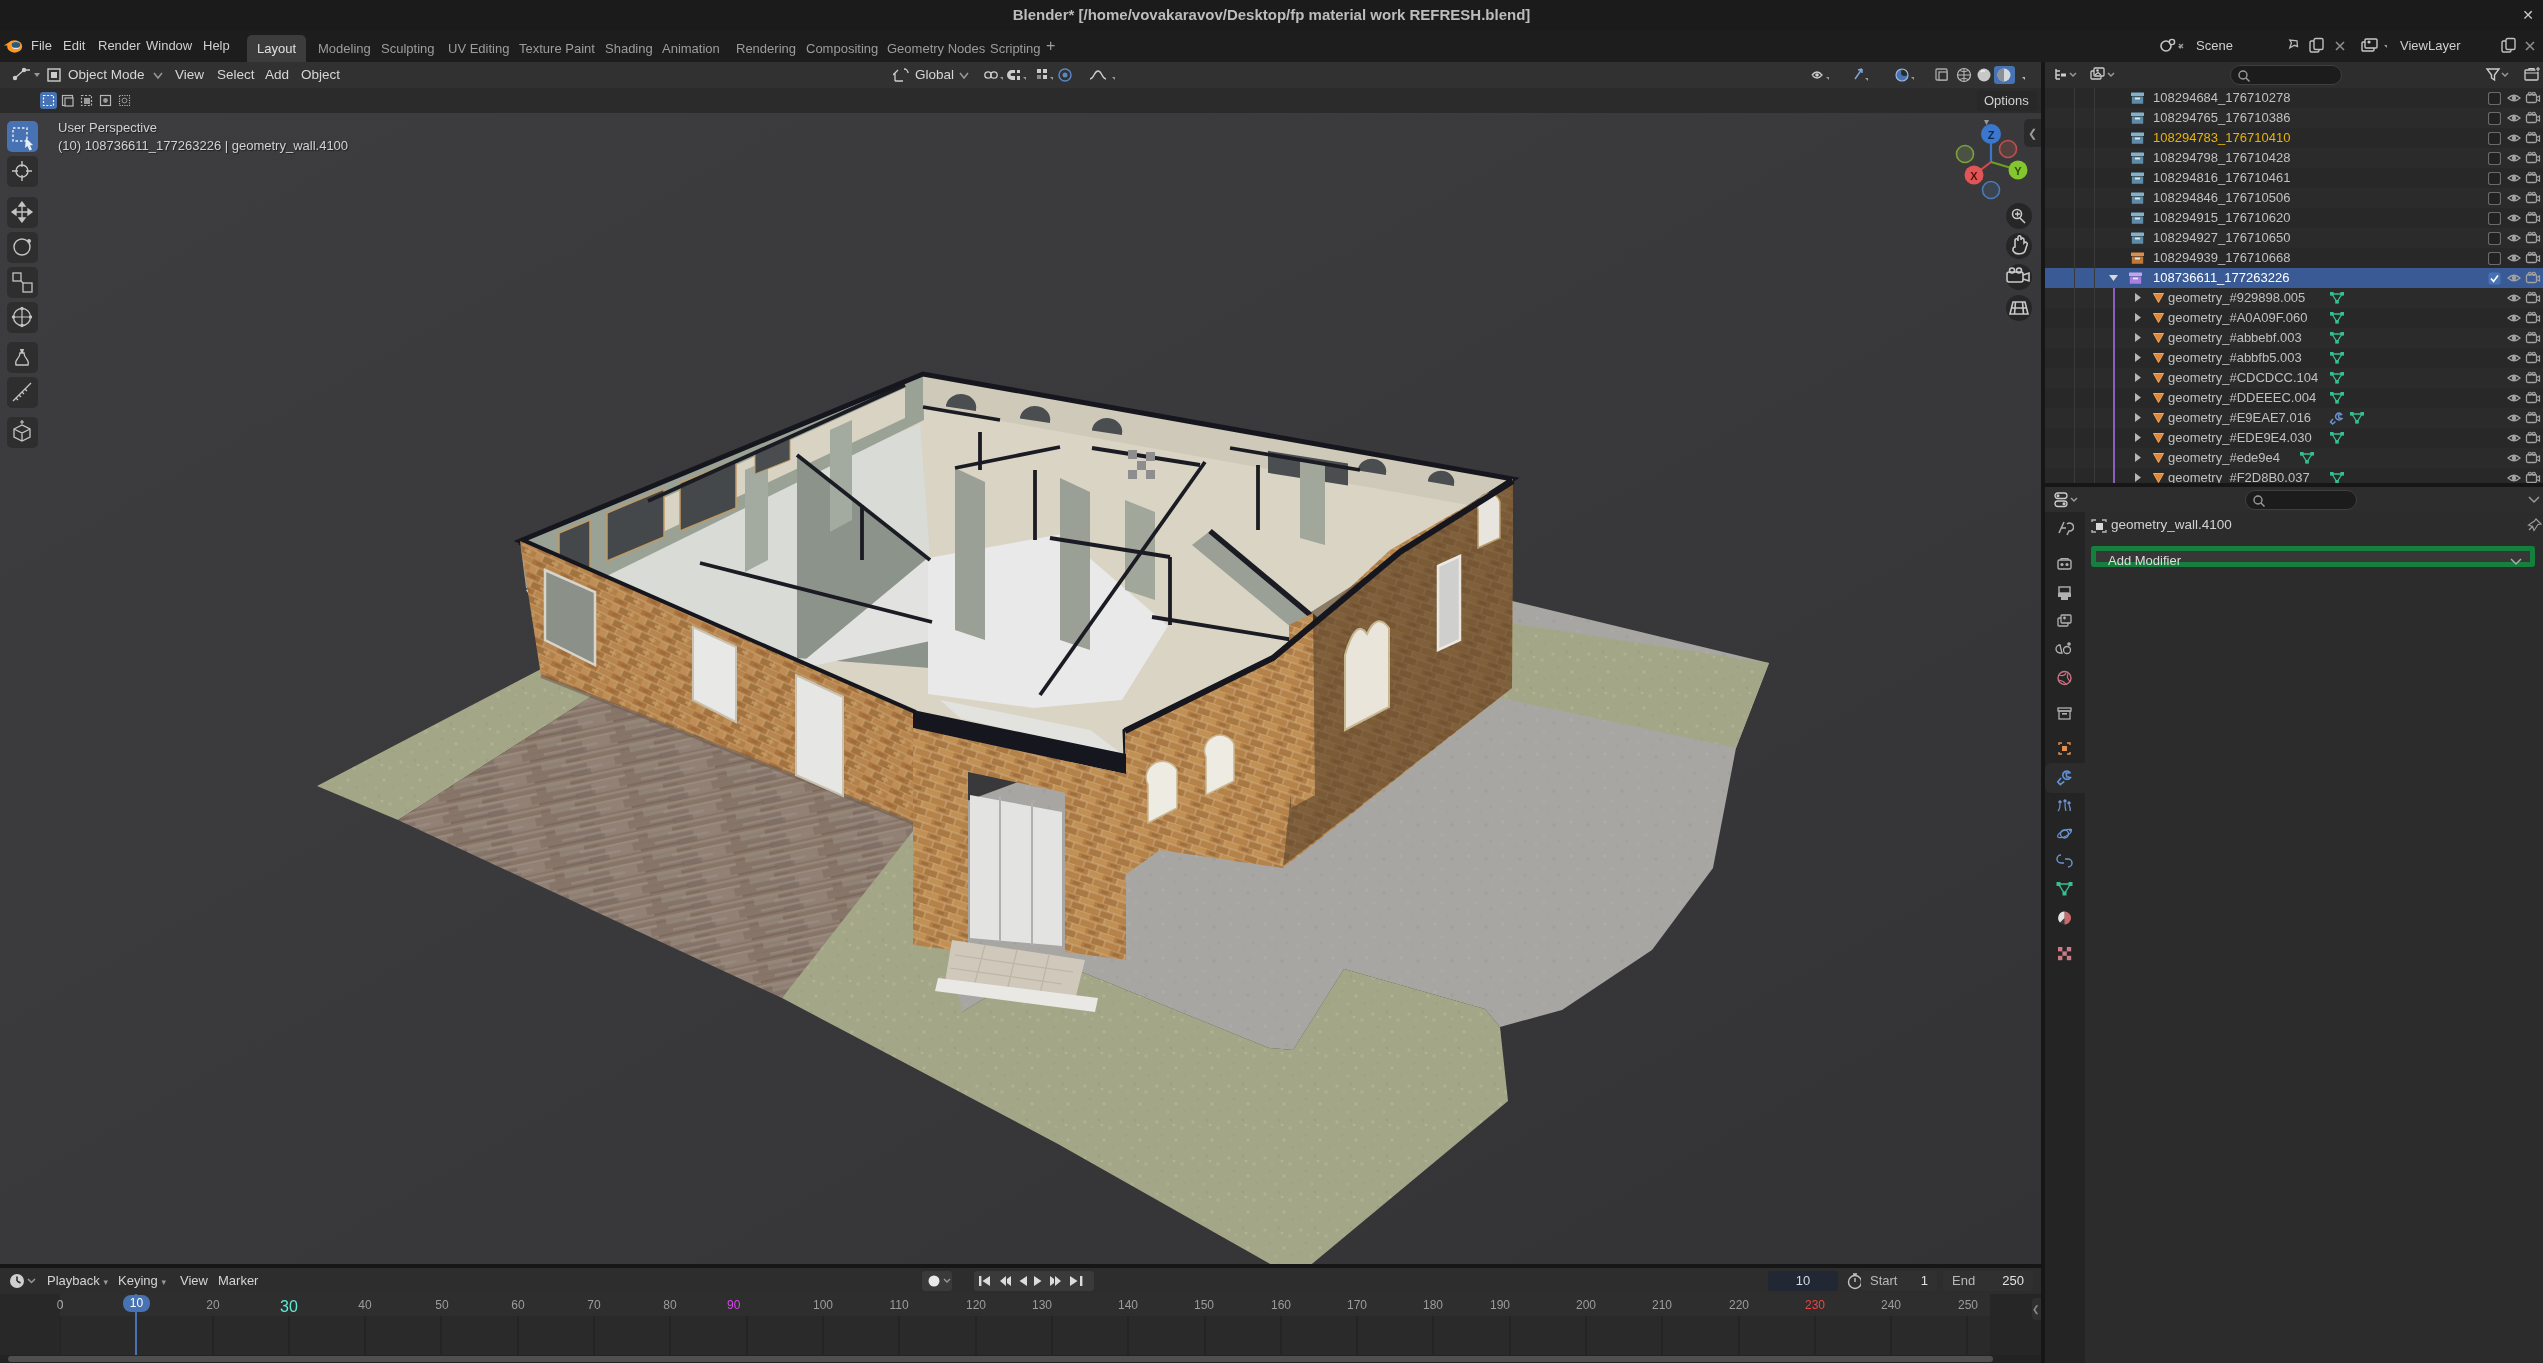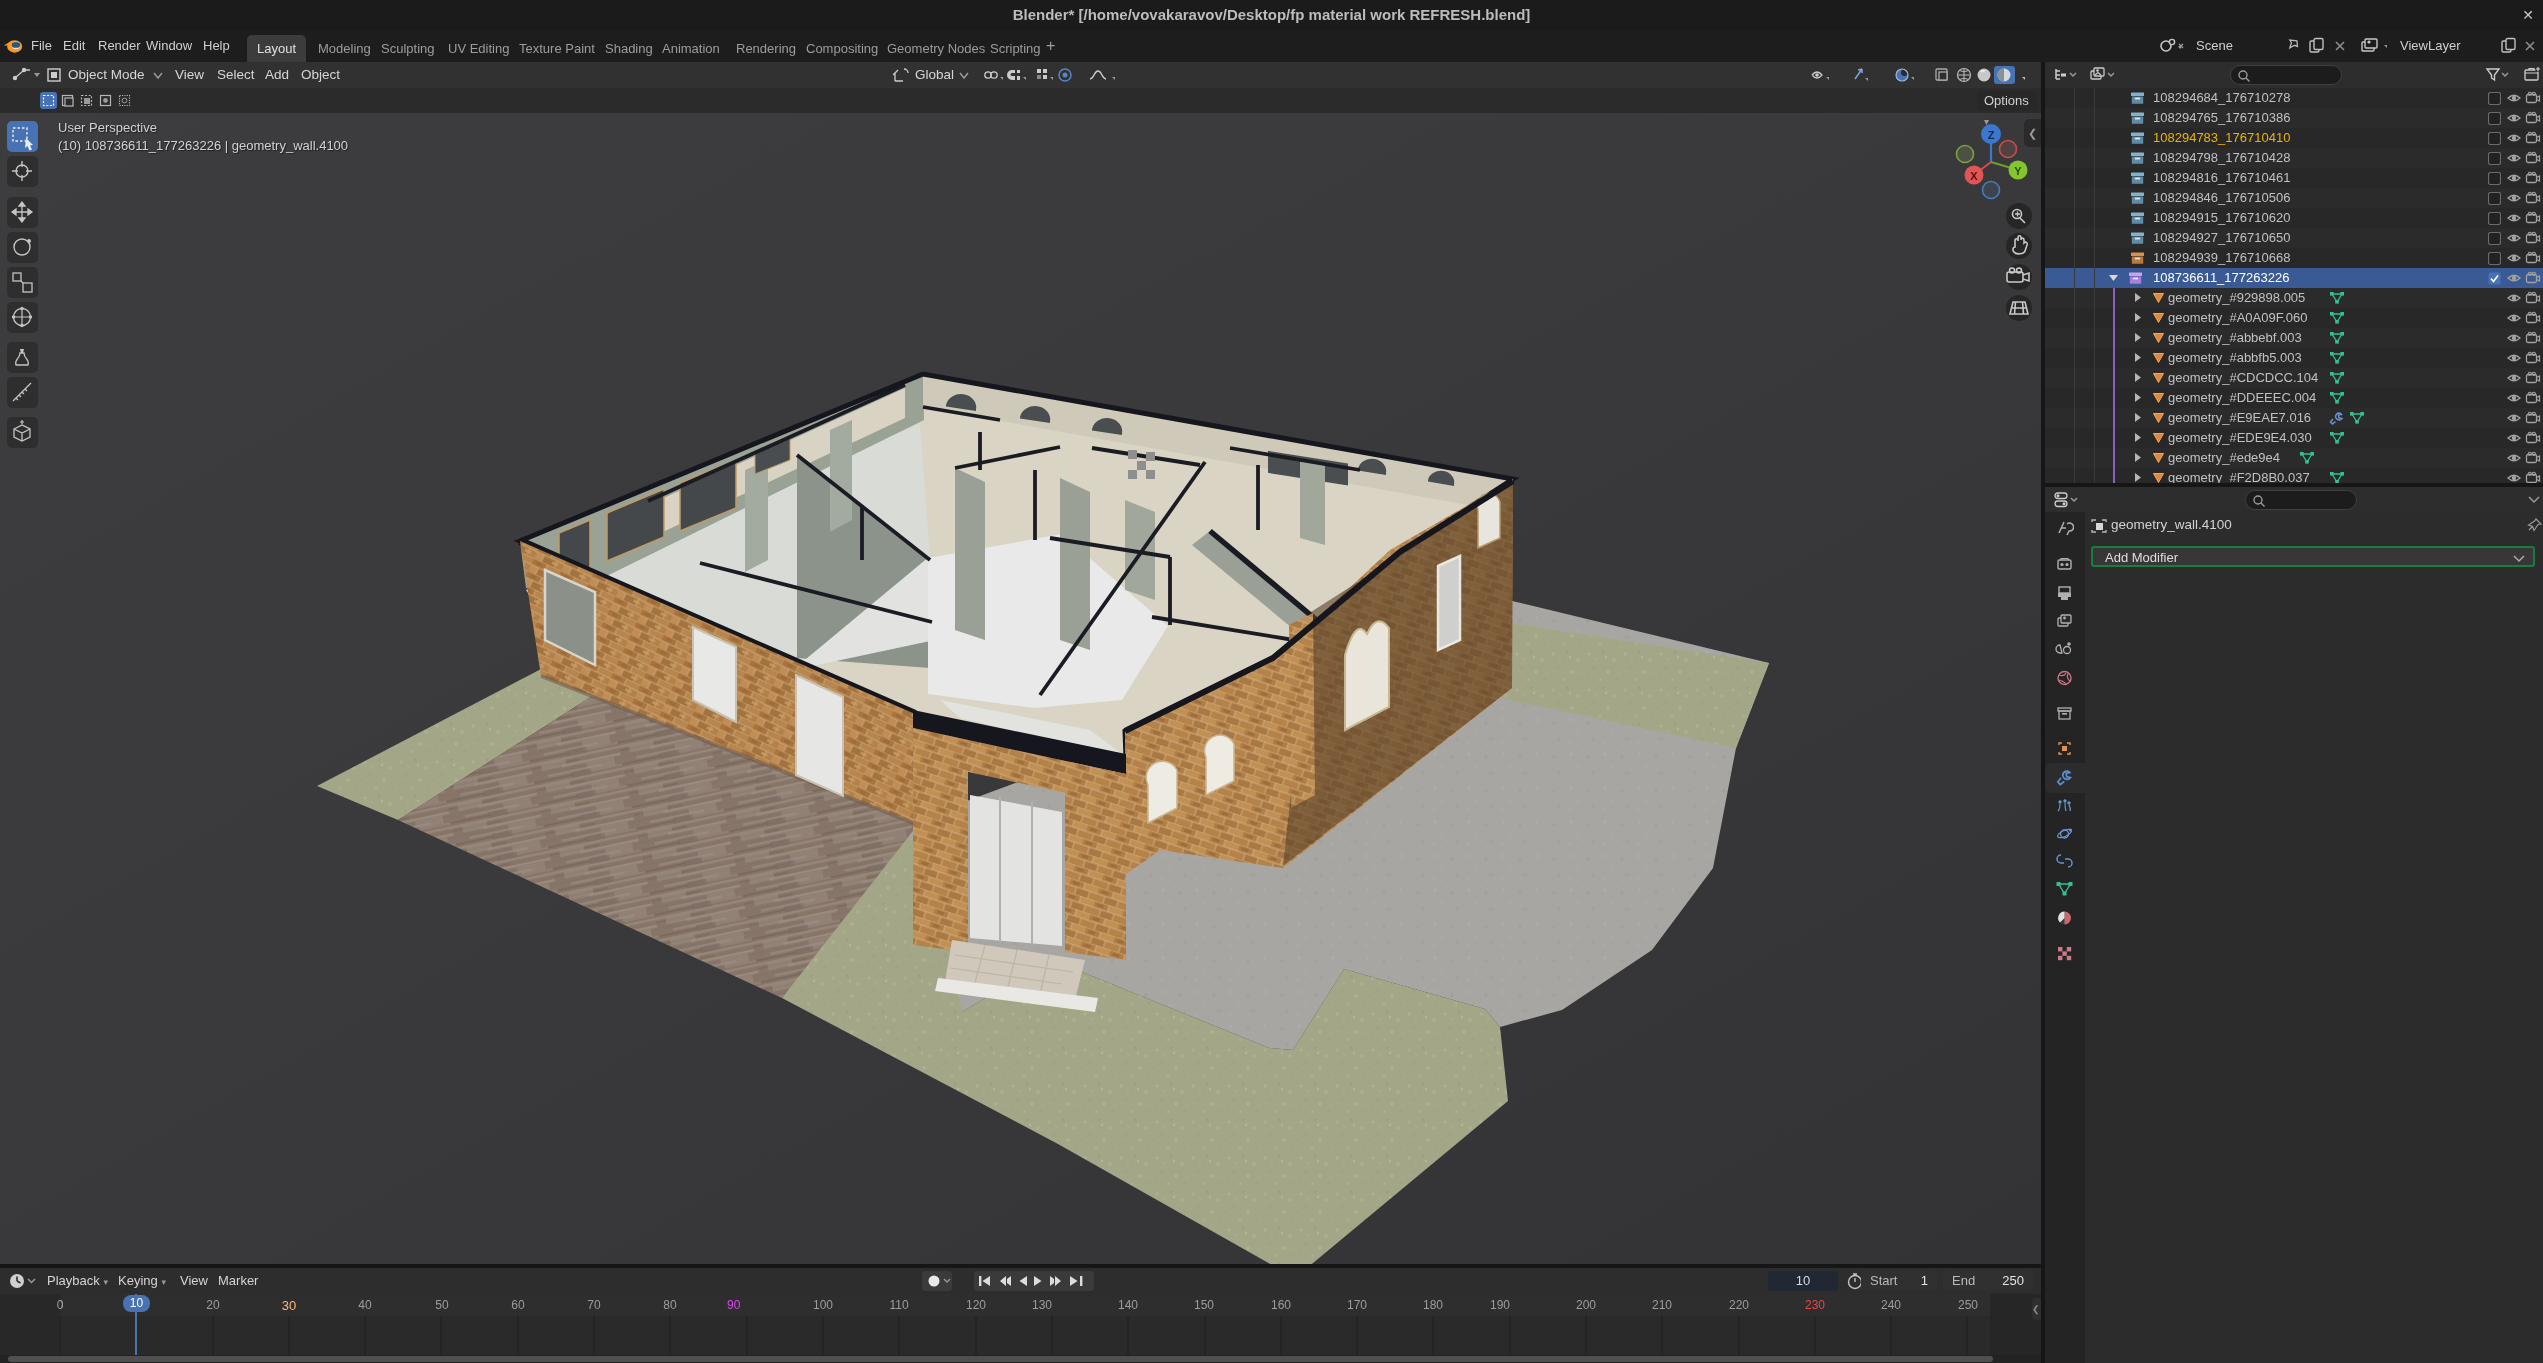--- a/index.html
+++ b/index.html
@@ -1053,21 +1053,21 @@
       </div>
 
   <svg class="abs" style="left:44px;top:30px" width="22" height="18" viewBox="0 0 22 18">
     <path d="M3 5 v-2 h4 M13 3 h4 v2 M17 13 v2 h-4 M7 15 H3 v-2" stroke="#b5b5b5" stroke-width="1.4" fill="none"></path>
     <rect x="7" y="6" width="7" height="7" fill="#d8d8d8"></rect>
   </svg>
   <div class="abs" style="left:66px;top:30px;color:#d2d2d2;font-size:13.5px">geometry_wall.4100</div>
   <svg class="abs" style="left:482px;top:30px" width="16" height="16" viewBox="0 0 16 16">
     <path d="M9 2 l5 5 l-3 .5 l-4 6 l-1.5 -4 L2 13 l3.5 -3.5 l-4 -1.5 l6 -4 z" fill="none" stroke="#9a9a9a" stroke-width="1.2"></path>
   </svg>
-  <div class="abs" style="left:46px;top:59px;width:444px;height:21px;background:#373737;border:2px solid #15803d;border-radius:3px;color:#dedede;font-size:13px;line-height:19px">
+  <div class="abs" style="left:46px;top:59px;width:444px;height:21px;background:#373737;border:5px solid #15803d;border-radius:3px;color:#dedede;font-size:13px;line-height:19px">
     <span style="margin-left:12px">Add Modifier</span>
     <svg class="abs" style="right:8px;top:7px" width="12" height="8">
           <path d="M1 1 l5 5 l5 -5" stroke="#aaa" stroke-width="1.5" fill="none"></path>
         </svg>
   </div>
 </div>
 
 <div class="abs" style="left:0;top:1264px;width:2041px;height:4px;background:#161616"></div>
 <div id="timeline" class="abs" style="left:0;top:1268px;width:2041px;height:95px;background:#2b2b2b;overflow:hidden">
   <div class="abs" style="left:0;top:0;width:2041px;height:26px;background:#2d2d2d"></div>
@@ -1097,21 +1097,21 @@
   <div class="abs" style="left:1768px;top:3px;width:70px;height:20px;background:#222734;border-radius:3px;color:#d6dae2;font-size:13px;line-height:20px;text-align:center">10</div>
   <svg class="abs" style="left:1846px;top:4px" width="18" height="18" viewBox="0 0 18 18">
     <circle cx="9" cy="10" r="6.5" fill="none" stroke="#c4c4c4" stroke-width="1.4"></circle>
     <path d="M9 10 L9 6 M7 2 h4 M9 2 v2" stroke="#c4c4c4" stroke-width="1.4"></path>
   </svg>
   <div class="abs" style="left:1861px;top:3px;width:76px;height:20px;background:#303030;border-radius:3px;color:#b9b9b9;font-size:13px;line-height:20px"><span style="margin-left:9px">Start</span><span style="position:absolute;right:9px;color:#e2e2e2">1</span></div>
   <div class="abs" style="left:1943px;top:3px;width:90px;height:20px;background:#303030;border-radius:3px;color:#b9b9b9;font-size:13px;line-height:20px"><span style="margin-left:9px">End</span><span style="position:absolute;right:9px;color:#e2e2e2">250</span></div>
   <div id="ruler" class="abs" style="left:0;top:26px;width:2041px;height:22px;background:#2e2e2e">
         <span class="abs" style="left:40px;top:4px;width:40px;text-align:center;color:#9c9c9c;font-size:12px">0</span>
         <span class="abs" style="left:193px;top:4px;width:40px;text-align:center;color:#9c9c9c;font-size:12px">20</span>
-        <span class="abs" style="left:269px;top:4px;width:40px;text-align:center;color:#fdba74;font-size:13px">30</span>
+        <span class="abs" style="left:269px;top:4px;width:40px;text-align:center;color:#5eead4;font-size:16px">30</span>
         <span class="abs" style="left:345px;top:4px;width:40px;text-align:center;color:#9c9c9c;font-size:12px">40</span>
         <span class="abs" style="left:422px;top:4px;width:40px;text-align:center;color:#9c9c9c;font-size:12px">50</span>
         <span class="abs" style="left:498px;top:4px;width:40px;text-align:center;color:#9c9c9c;font-size:12px">60</span>
         <span class="abs" style="left:574px;top:4px;width:40px;text-align:center;color:#9c9c9c;font-size:12px">70</span>
         <span class="abs" style="left:650px;top:4px;width:40px;text-align:center;color:#9c9c9c;font-size:12px">80</span>
         <span class="abs" style="left:727px;top:4px;width:40px;text-align:left;color:#d946ef;font-size:12px">90</span>
         <span class="abs" style="left:803px;top:4px;width:40px;text-align:center;color:#9c9c9c;font-size:12px">100</span>
         <span class="abs" style="left:879px;top:4px;width:40px;text-align:center;color:#9c9c9c;font-size:12px">110</span>
         <span class="abs" style="left:956px;top:4px;width:40px;text-align:center;color:#9c9c9c;font-size:12px">120</span>
         <span class="abs" style="left:1032px;top:4px;width:40px;text-align:left;color:#9c9c9c;font-size:12px">130</span>

